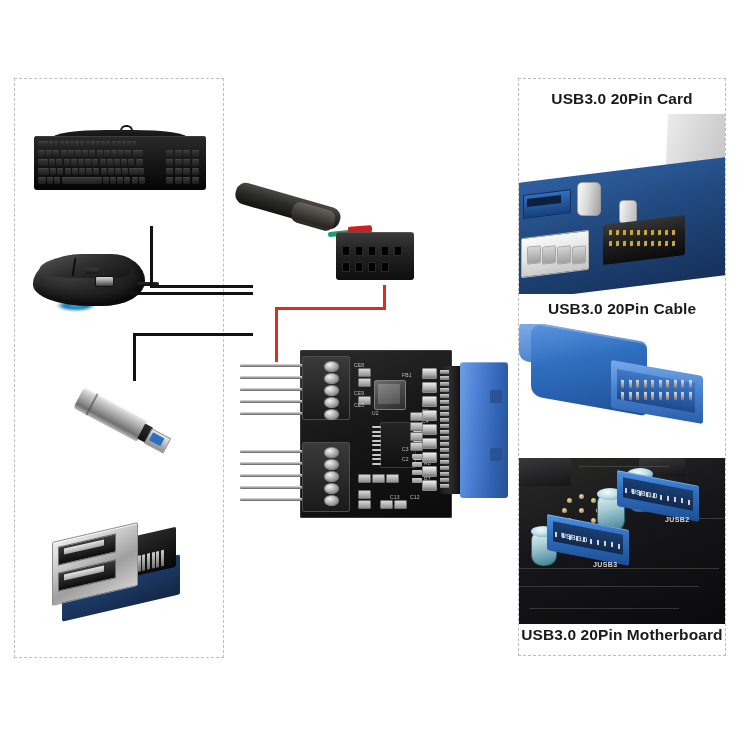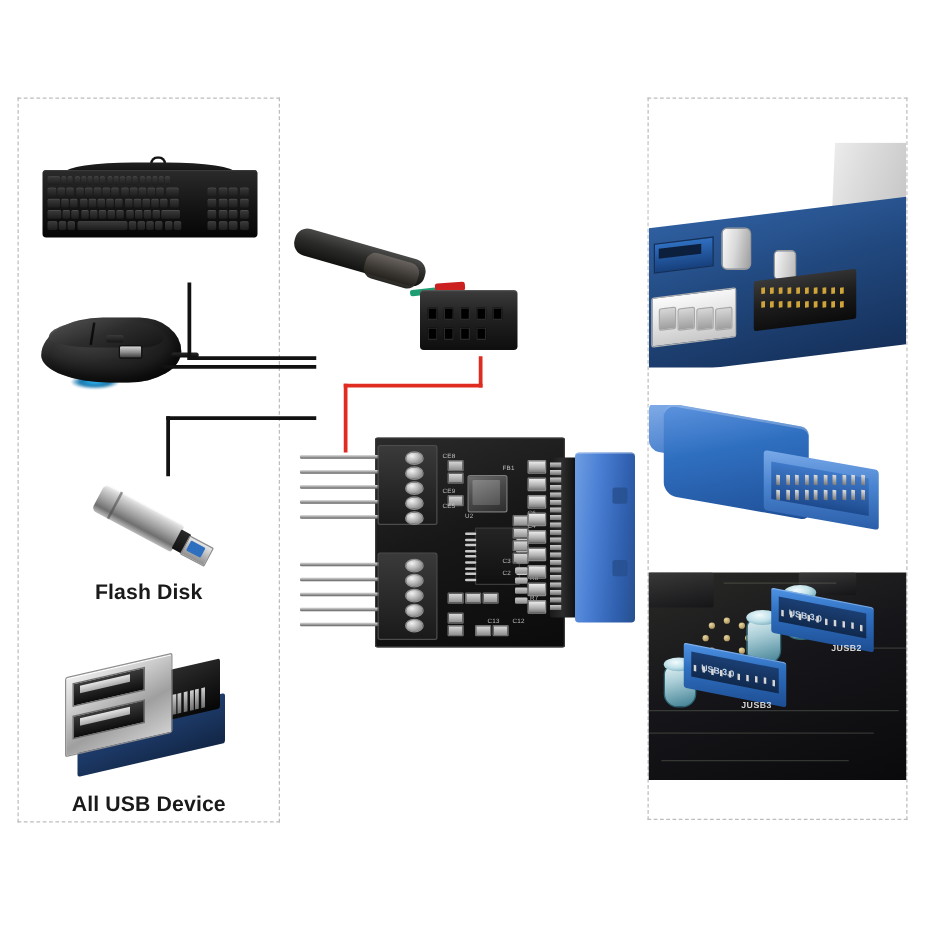--- a/index.html
+++ b/index.html
@@ -725,21 +725,20 @@
     <div class="ms-cord"></div>
   </div>
 
   <div id="flashdisk">
     <div class="fd-body"></div>
     <div class="fd-cap-line"></div>
     <div class="fd-neck"></div>
     <div class="fd-plug"></div>
     <div class="fd-plug-in"></div>
   </div>
-  <div class="caption" id="cap-flash">Flash Disk</div>
 
   <div id="usbdev">
     <div class="ud-pcb"></div>
     <div class="ud-black"></div>
     <div class="ud-pins" id="ud-pins">
         <div class="ud-pin" style="left:0px;top:0px;"></div>
         <div class="ud-pin" style="left:4.6px;top:0px;"></div>
         <div class="ud-pin" style="left:9.2px;top:0px;"></div>
         <div class="ud-pin" style="left:13.799999999999999px;top:0px;"></div>
         <div class="ud-pin" style="left:18.4px;top:0px;"></div>
@@ -747,21 +746,20 @@
         <div class="ud-pin" style="left:27.599999999999998px;top:0px;"></div>
         <div class="ud-pin" style="left:32.199999999999996px;top:0px;"></div>
         <div class="ud-pin" style="left:36.8px;top:0px;"></div>
       </div>
     <div class="ud-metal"></div>
     <div class="ud-port p1"></div>
     <div class="ud-tongue t1"></div>
     <div class="ud-port p2"></div>
     <div class="ud-tongue t2"></div>
   </div>
-  <div class="caption" id="cap-allusb">All USB Device</div>
 
   <div class="line" id="ln-kb-v"></div>
   <div class="line" id="ln-kb-h"></div>
   <div class="line" id="ln-ms-h"></div>
   <div class="line" id="ln-fd-h"></div>
   <div class="line" id="ln-fd-v"></div>
 
   <div class="line-red" id="ln-rd-v1"></div>
   <div class="line-red" id="ln-rd-h1"></div>
   <div class="line-red" id="ln-rd-v2"></div>
@@ -910,20 +908,21 @@
         <div class="ad-tooth" style="top:96px;"></div>
         <div class="ad-tooth" style="top:102px;"></div>
         <div class="ad-tooth" style="top:108px;"></div>
         <div class="ad-tooth" style="top:114px;"></div>
       </div>
     <div class="ad-conn-blue"></div>
     <div class="ad-conn-notch" style="left:228px; top:40px;"></div>
     <div class="ad-conn-notch" style="left:228px; top:98px;"></div>
   </div>
 
+  <div class="caption" id="cap-card">USB3.0 20Pin Card</div>
   <div id="photo-card">
     <div class="pc-bracket"></div>
     <div class="pc-pcb"></div>
     <div class="pc-usbport"></div>
     <div class="pc-usbport-in"></div>
     <div class="pc-elec-cap"></div>
     <div class="pc-elec-cap2"></div>
     <div class="pc-molex"></div>
     <div id="pc-molex-slots">
         <div class="pc-molex-slot" style="left:8px;"></div>
@@ -949,20 +948,21 @@
         <div class="pc-hdr-pin" style="left:111px;top:127px;"></div>
         <div class="pc-hdr-pin" style="left:118px;top:127px;"></div>
         <div class="pc-hdr-pin" style="left:125px;top:127px;"></div>
         <div class="pc-hdr-pin" style="left:132px;top:127px;"></div>
         <div class="pc-hdr-pin" style="left:139px;top:127px;"></div>
         <div class="pc-hdr-pin" style="left:146px;top:127px;"></div>
         <div class="pc-hdr-pin" style="left:153px;top:127px;"></div>
       </div>
   </div>
 
+  <div class="caption" id="cap-cable">USB3.0 20Pin Cable</div>
   <div id="photo-cable">
     <div class="cb-shell2"></div>
     <div class="cb-shell"></div>
     <div class="cb-head"></div>
     <div class="cb-head-in"></div>
     <div id="cb-pins">
         <div class="cb-pin" style="left:102px;top:56px;"></div>
         <div class="cb-pin" style="left:109.5px;top:56px;"></div>
         <div class="cb-pin" style="left:117px;top:56px;"></div>
         <div class="cb-pin" style="left:124.5px;top:56px;"></div>
@@ -1040,14 +1040,15 @@
         <div class="mb-hdr-pin" style="left:148px;top:37.8px;transform:skewY(11deg);"></div>
         <div class="mb-hdr-pin" style="left:78px;top:81.8px;transform:skewY(11deg);"></div>
         <div class="mb-hdr-pin" style="left:155px;top:39.1px;transform:skewY(11deg);"></div>
         <div class="mb-hdr-pin" style="left:85px;top:83.1px;transform:skewY(11deg);"></div>
         <div class="mb-hdr-pin" style="left:162px;top:40.4px;transform:skewY(11deg);"></div>
         <div class="mb-hdr-pin" style="left:92px;top:84.4px;transform:skewY(11deg);"></div>
         <div class="mb-hdr-pin" style="left:169px;top:41.7px;transform:skewY(11deg);"></div>
         <div class="mb-hdr-pin" style="left:99px;top:85.7px;transform:skewY(11deg);"></div>
       </div>
   </div>
+  <div class="caption" id="cap-mobo">USB3.0 20Pin Motherboard</div>
 
 </div>
 
 </body></html>

